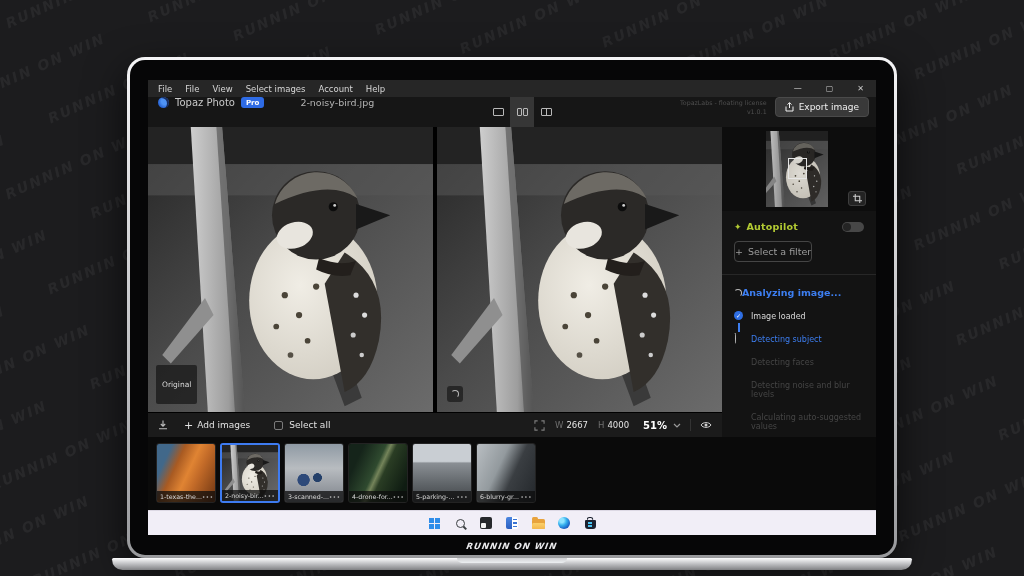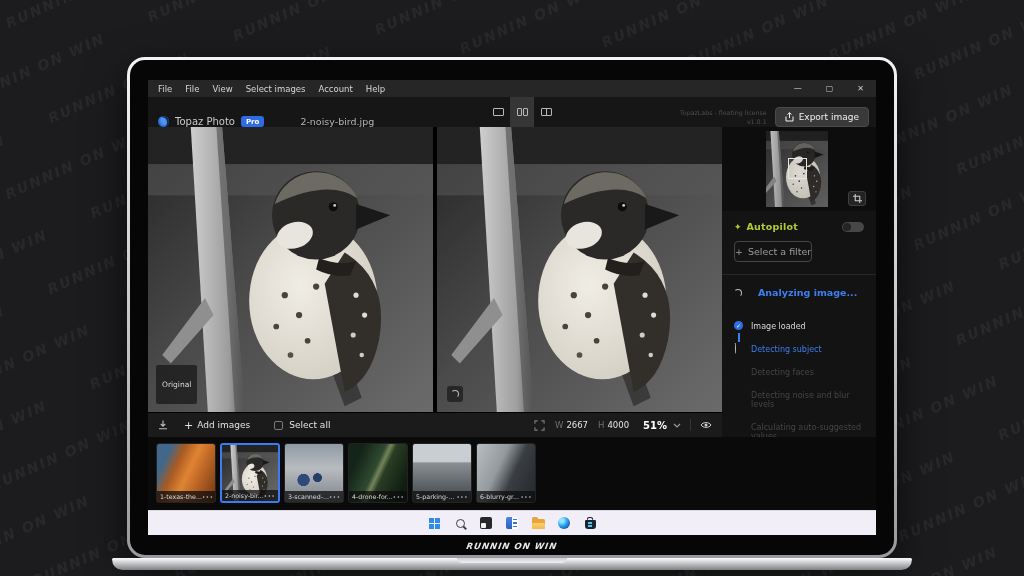--- a/index.html
+++ b/index.html
@@ -32,21 +32,21 @@
 
   
   .menu-bar { position:absolute; left:0; top:0; width:728px; height:17px; background:#262626;
     display:flex; align-items:center; padding:0 8px 0 10px; gap:13px; }
   .menu-item { font-size:8.5px; color:#d6d6d6; cursor:default; }
   .win-controls { margin-left:auto; display:flex; gap:24px; align-items:center; padding-right:4px; }
   .win-btn { font-size:8px; color:#c9c9c9; line-height:1; }
 
   
   .title-bar { position:absolute; left:0; top:17px; width:728px; height:30px; background:#161616;
-    display:flex; align-items:flex-end; }
+    display:flex; align-items:flex-start; }
   .logo-dot { width:11px; height:11px; border-radius:50%; margin-left:10px;
     background:radial-gradient(circle at 62% 40%, #4f93f5 35%, #1d56c8 80%);
     box-shadow:inset -2px 1px 0 rgba(10,20,60,.8); }
   .app-name { font-size:10px; color:#c9c9c9; margin-left:6px; }
   .pro-badge { font-size:7px; font-weight:bold; color:#fff; background:#2e6be5;
     padding:1.5px 5px; border-radius:3px; margin-left:6px; }
   .filename { font-size:9.5px; color:#b3b3b3; margin-left:36px; }
   .view-modes { position:absolute; left:338px; top:0; height:30px; display:flex; align-items:stretch; }
   .vm { width:24px; display:flex; align-items:center; justify-content:center; gap:1px; }
   .vm.active { background:#363636; }
@@ -83,21 +83,21 @@
   .autopilot-row { display:flex; align-items:center; padding:10px 12px 6px; }
   .ap-spark { font-size:9px; color:#b3cb33; }
   .ap-label { font-size:9.5px; font-weight:bold; color:#b3cb33; margin-left:5px; letter-spacing:.2px; }
   .toggle { margin-left:auto; width:22px; height:10px; border-radius:5px; background:#474747; position:relative; }
   .toggle-knob { position:absolute; left:1px; top:1px; width:8px; height:8px; border-radius:50%; background:#242424; }
   .filter-btn { margin:3px 12px 0; height:21px; border:1px solid #454545; border-radius:4px;
     display:flex; align-items:center; justify-content:center; gap:5px; color:#9c9c9c; font-size:9.5px;
     background:transparent; }
   .sb-divider { height:1px; background:#272727; margin-top:12px; }
   .status { padding:12px 12px 0; }
-  .status-heading { display:flex; align-items:center; gap:16px; margin-bottom:24px; }
+  .status-heading { display:flex; align-items:center; gap:0; margin-bottom:14px; }
   .status-heading .label { color:#3d7ef0; font-weight:bold; font-size:9.5px; }
   .step { position:relative; padding-left:17px; margin-bottom:14px; font-size:8px; }
   .step .icon-slot { position:absolute; left:0; top:-1px; }
   .check-circle { width:9px; height:9px; border-radius:50%; background:#2f6fe4; color:#fff;
     font-size:6px; display:flex; align-items:center; justify-content:center; line-height:1; }
   .connector { position:absolute; left:4px; top:11px; width:1.5px; height:9px; background:#3d7ef0; }
   .step-done .label { color:#d8d8d8; }
   .step-active .label { color:#3d7ef0; font-weight:400; }
   .step-pending .label { color:#454545; }
 

